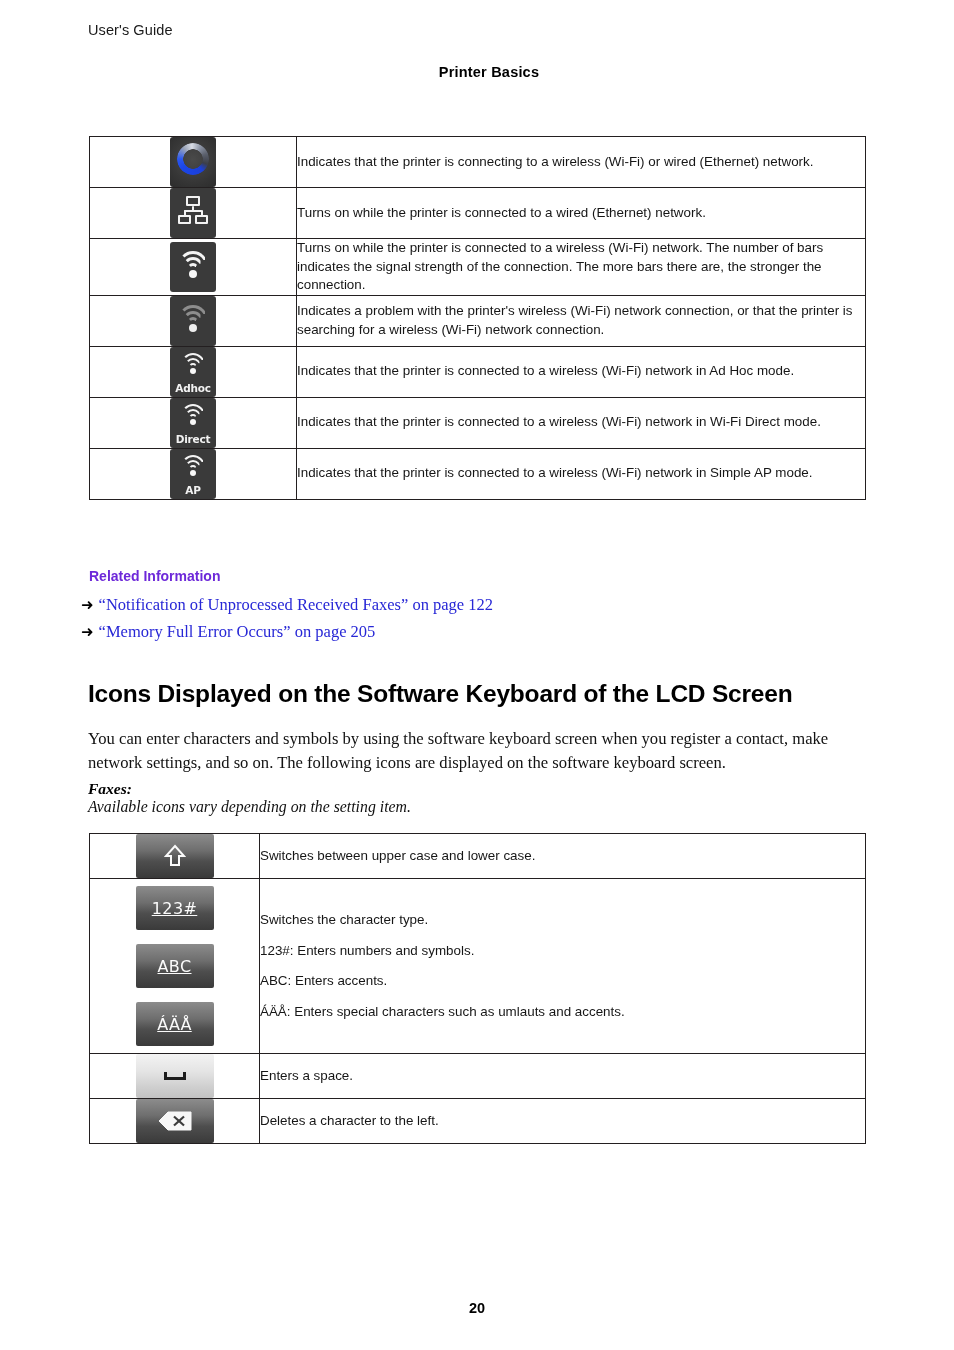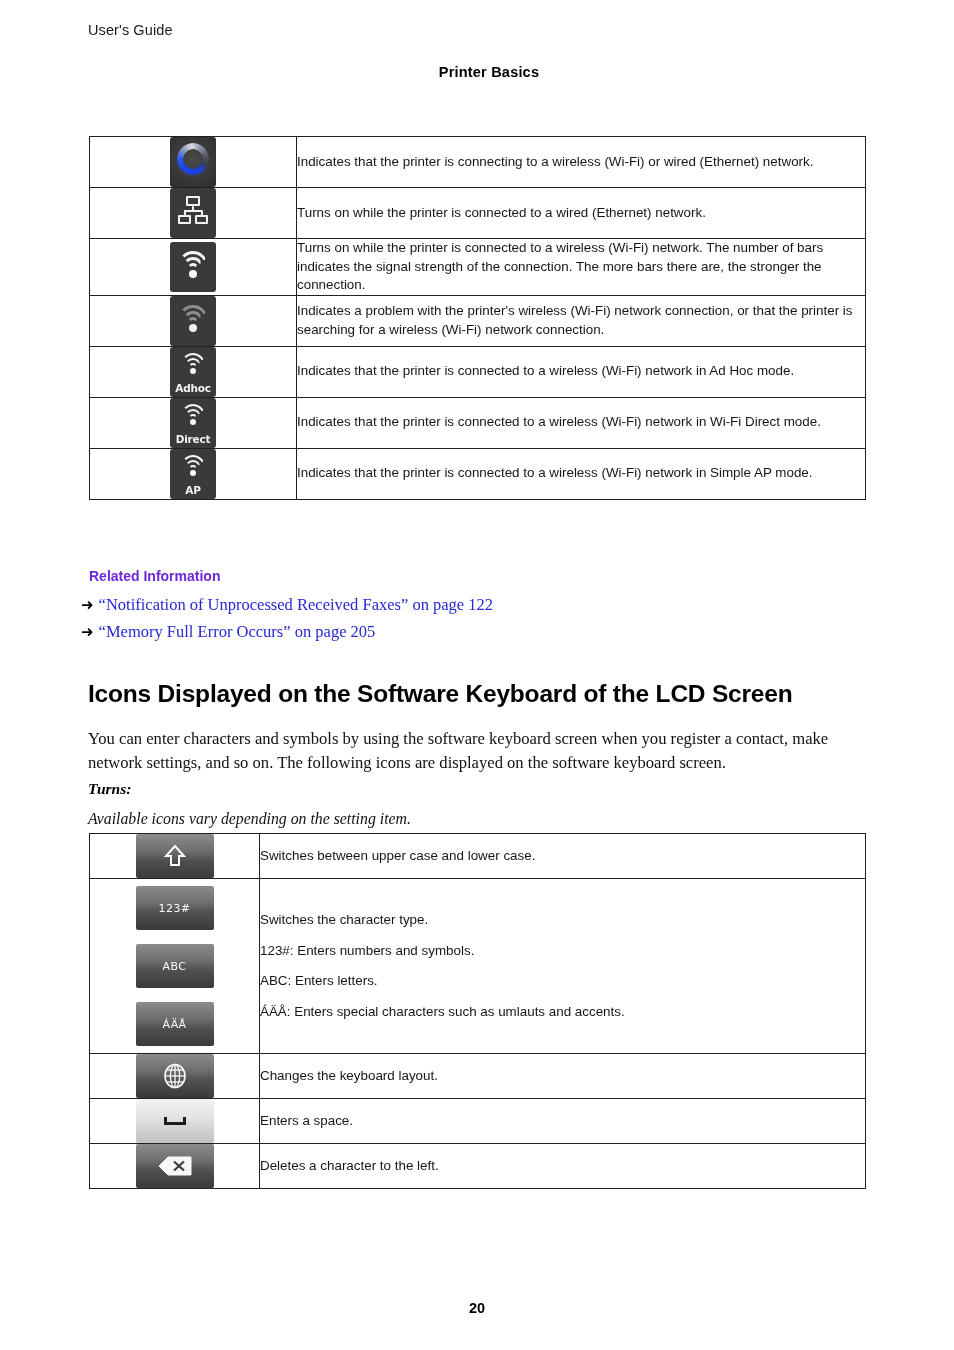--- a/index.html
+++ b/index.html
@@ -184,22 +184,23 @@
     background: linear-gradient(180deg, #f3f3f3 0%, #e4e4e4 40%, #cfcfcf 75%, #c2c2c2 100%);
   }
   .key-text {
     position: absolute;
     inset: 0;
     display: flex;
     align-items: center;
     justify-content: center;
     color: #fbfbfb;
     font-family: "DejaVu Sans", sans-serif;
-    font-size: 11px;
+    font-size: 16px;
     letter-spacing: 0.4px;
+    text-decoration: underline;
   }
   .key-row { padding: 7px 0; text-align: center; }
 
   
   .shift-arrow {
     position: absolute;
     left: 50%; top: 50%;
     transform: translate(-50%, -50%);
   }
   
@@ -275,21 +276,20 @@
     color: #000;
   }
   .note-text {
     position: absolute;
     left: 88px;
     top: 798px;
     font-family: "Liberation Serif", serif;
     font-size: 15.8px;
     font-style: italic;
     color: #111;
-    margin-top: 12px;
   }
 
   
   .pagenum {
     position: absolute;
     left: 0;
     top: 1300px;
     width: 954px;
     text-align: center;
     font-size: 14.5px;
@@ -426,21 +426,21 @@
 
   <div class="ri-link" id="ri-link-1">
     <span class="arrow">➜</span><span>“Notification of Unprocessed Received Faxes” on page 122</span>
   </div>
   <div class="ri-link" id="ri-link-2">
     <span class="arrow">➜</span><span>“Memory Full Error Occurs” on page 205</span>
   </div>
 
   <div class="h1">Icons Displayed on the Software Keyboard of the LCD Screen</div>
   <div class="body-para">You can enter characters and symbols by using the software keyboard screen when you register a contact, make network settings, and so on. The following icons are displayed on the software keyboard screen.</div>
-  <div class="note-label">Turns:</div>
+  <div class="note-label">Faxes:</div>
   <div class="note-text">Available icons vary depending on the setting item.</div>
 
   <table class="tbl" id="table-keyboard">
     <tbody>
 
       <tr>
         <td class="icon-cell">
           <span class="key">
             <svg class="shift-arrow" width="22" height="24" viewBox="0 0 22 24">
               <polygon points="11,2 20,12 15,12 15,21 7,21 7,12 2,12" fill="none" stroke="#fafafa" stroke-width="2" stroke-linejoin="miter"></polygon>
@@ -466,42 +466,25 @@
           </div>
           <div class="key-row">
             <span class="key">
               <span class="key-text">ÁÄÅ</span>
             </span>
           </div>
         </td>
         <td class="desc-cell">
           <p>Switches the character type.</p>
           <p>123#: Enters numbers and symbols.</p>
-          <p>ABC: Enters letters.</p>
+          <p>ABC: Enters accents.</p>
           <p>ÁÄÅ: Enters special characters such as umlauts and accents.</p>
         </td>
       </tr>
 
-      <tr>
-        <td class="icon-cell">
-          <span class="key">
-            <svg class="globe-ico" width="26" height="28" viewBox="0 0 26 28">
-              <ellipse cx="13" cy="14" rx="10" ry="11.5" fill="none" stroke="#fafafa" stroke-width="1.6"></ellipse>
-              <ellipse cx="13" cy="14" rx="4.6" ry="11.5" fill="none" stroke="#fafafa" stroke-width="1.3"></ellipse>
-              <line x1="3" y1="14" x2="23" y2="14" stroke="#fafafa" stroke-width="1.3"></line>
-              <line x1="4.6" y1="8" x2="21.4" y2="8" stroke="#fafafa" stroke-width="1.3"></line>
-              <line x1="4.6" y1="20" x2="21.4" y2="20" stroke="#fafafa" stroke-width="1.3"></line>
-              <line x1="13" y1="2.5" x2="13" y2="25.5" stroke="#fafafa" stroke-width="1.3"></line>
-            </svg>
-          </span>
-        </td>
-        <td class="desc-cell">
-          <p>Changes the keyboard layout.</p>
-        </td>
-      </tr>
 
       <tr>
         <td class="icon-cell">
           <span class="key light">
             <span class="space-glyph"></span>
           </span>
         </td>
         <td class="desc-cell">
           <p>Enters a space.</p>
         </td>

